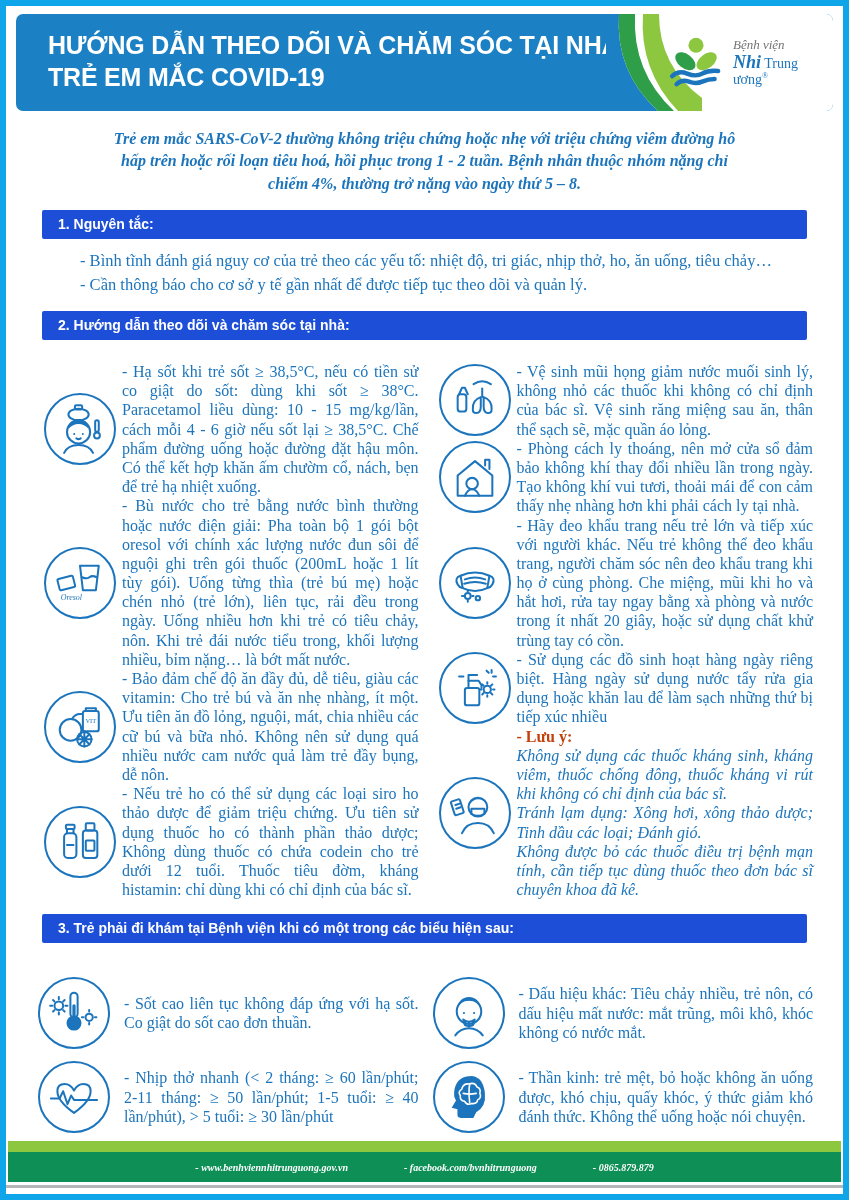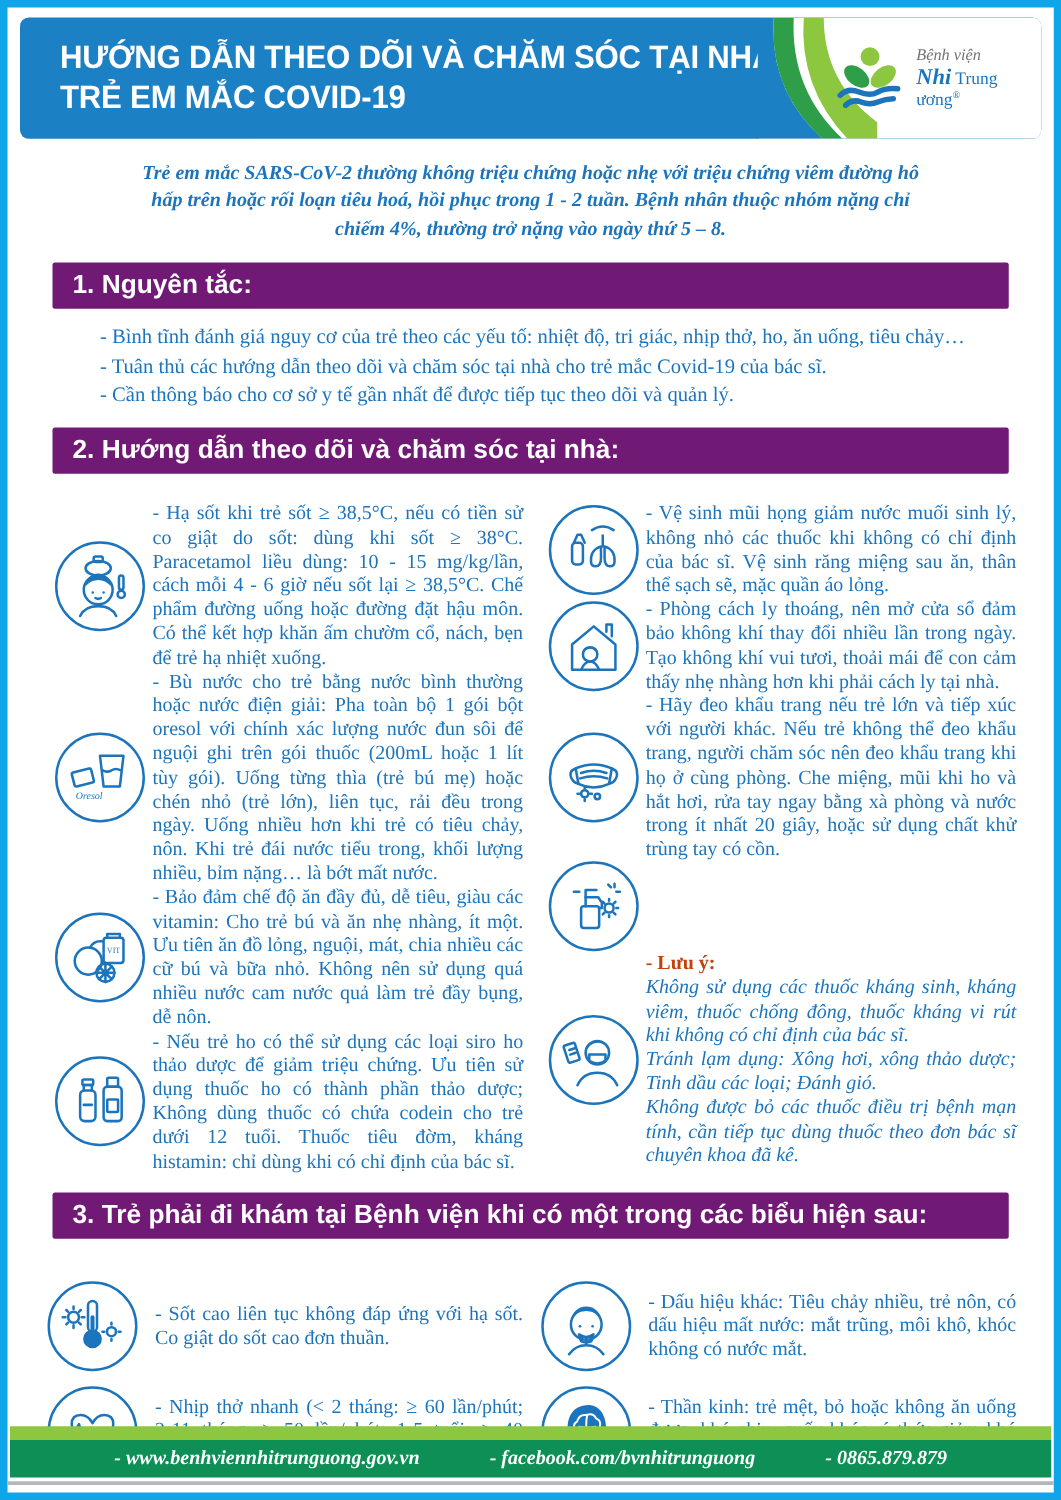--- a/index.html
+++ b/index.html
@@ -19,22 +19,22 @@
   .logo-mark{width:62px;height:58px;flex:0 0 auto;}
   .logo-text{line-height:1.05;}
   .logo-l1{color:#737373;font-size:13px;font-style:italic;font-family:"Liberation Serif",serif;}
   .logo-l2{color:#1c75bc;font-size:14px;font-family:"Liberation Serif",serif;margin-top:2px;}
   .logo-l2 b{font-style:italic;font-size:18px;}
   .logo-l2 sup{font-size:8px;}
   
   .intro{margin:122px 100px 0;text-align:center;color:#1c75bc;font-weight:bold;font-style:italic;
          font-size:16px;line-height:1.4;}
   
-  .bar{margin:15px 36px 0;background:#701a75;color:#fff;font-family:"Liberation Sans",sans-serif;
-       font-weight:bold;font-size:21px;padding:6px 10px 7px 16px;border-radius:2px;}
+  .bar{margin:15px 36px 0;background:#1d4ed8;color:#fff;font-family:"Liberation Sans",sans-serif;
+       font-weight:bold;font-size:14px;padding:6px 10px 7px 16px;border-radius:2px;}
   
   .bullets{margin:10px 34px 0 74px;color:#1c75bc;font-size:16.5px;line-height:1.42;}
   .bullet{text-align:left;}
   
   .cols{display:flex;gap:14px;padding:22px 30px 0 32px;}
   .col{flex:1;min-width:0;}
   .list-wrap{display:contents;}
   .care-item{display:flex;align-items:center;}
   .icon-cell{flex:0 0 84px;display:flex;justify-content:center;}
   .icon-circle{width:68px;height:68px;border:2.5px solid #1c75bc;border-radius:50%;background:#fff;
@@ -43,21 +43,21 @@
   .care-text{flex:1;min-width:0;text-align:justify;color:#1c75bc;font-size:16px;line-height:1.2;}
   .note-label{font-weight:bold;color:#c2410c;font-size:16px;line-height:1.2;}
   .note-par{font-style:italic;color:#1c75bc;font-size:16px;line-height:1.2;text-align:justify;}
   
   .sign-item{display:flex;align-items:center;gap:14px;margin-top:12px;}
   .sign-item .care-text{font-size:16px;}
   
   .footer{position:absolute;left:2px;right:2px;bottom:12px;}
   .footer-light{height:11px;background:#8dc63f;}
   .footer-dark{height:30px;background:#0d8f55;display:flex;align-items:center;justify-content:center;
-               gap:56px;color:#fff;font-weight:bold;font-style:italic;font-size:16px;
+               gap:56px;color:#fff;font-weight:bold;font-style:italic;font-size:10px;
                font-family:"Liberation Serif",serif;}
   .edge-line{position:absolute;left:0;right:0;bottom:6px;height:3px;background:#b3b7ba;}
   svg text{font-family:"Liberation Serif",serif;}
 </style>
 </head>
 <body>
 
 <svg width="0" height="0" style="position:absolute" aria-hidden="true">
   <symbol id="fever-child-icon" viewBox="0 0 72 72">
     <g fill="none" stroke="currentColor" stroke-width="2.8" stroke-linecap="round" stroke-linejoin="round">
@@ -220,21 +220,20 @@
       </div>
     </div>
   </div>
 
   <p class="intro">Trẻ em mắc SARS-CoV-2 thường không triệu chứng hoặc nhẹ với triệu chứng viêm đường hô hấp trên hoặc rối loạn tiêu hoá, hồi phục trong 1 - 2 tuần. Bệnh nhân thuộc nhóm nặng chỉ chiếm 4%, thường trở nặng vào ngày thứ 5 – 8.</p>
 
   <div class="bar"><span>1. Nguyên tắc:</span></div>
   <div class="bullets">
   <div class="bullet">- Bình tĩnh đánh giá nguy cơ của trẻ theo các yếu tố: nhiệt độ, tri giác, nhịp thở, ho, ăn uống, tiêu chảy…</div>
 
-  <div class="bullet">- Tuân thủ các hướng dẫn theo dõi và chăm sóc tại nhà cho trẻ mắc Covid-19 của bác sĩ.</div>
 
   <div class="bullet">- Cần thông báo cho cơ sở y tế gần nhất để được tiếp tục theo dõi và quản lý.</div>
 </div>
 
   <div class="bar"><span>2. Hướng dẫn theo dõi và chăm sóc tại nhà:</span></div>
   <div class="cols">
     <div class="col">
   <div class="care-item">
     <div class="icon-cell">
       <div class="icon-circle">
@@ -315,20 +314,21 @@
   </div>
 
   <div class="care-item">
     <div class="icon-cell">
       <div class="icon-circle">
         <svg class="ic">
                   <use href="#spray-icon"></use>
                 </svg>
       </div>
     </div>
+    <div class="care-text">- Sử dụng các đồ sinh hoạt hàng ngày riêng biệt. Hàng ngày sử dụng nước tẩy rửa gia dụng hoặc khăn lau để làm sạch những thứ bị tiếp xúc nhiều</div>
   </div>
 </div>
       <div class="care-item">
         <div class="icon-cell">
           <div class="icon-circle">
             <svg class="ic">
                 <use href="#masked-person-icon"></use>
               </svg>
           </div>
         </div>

